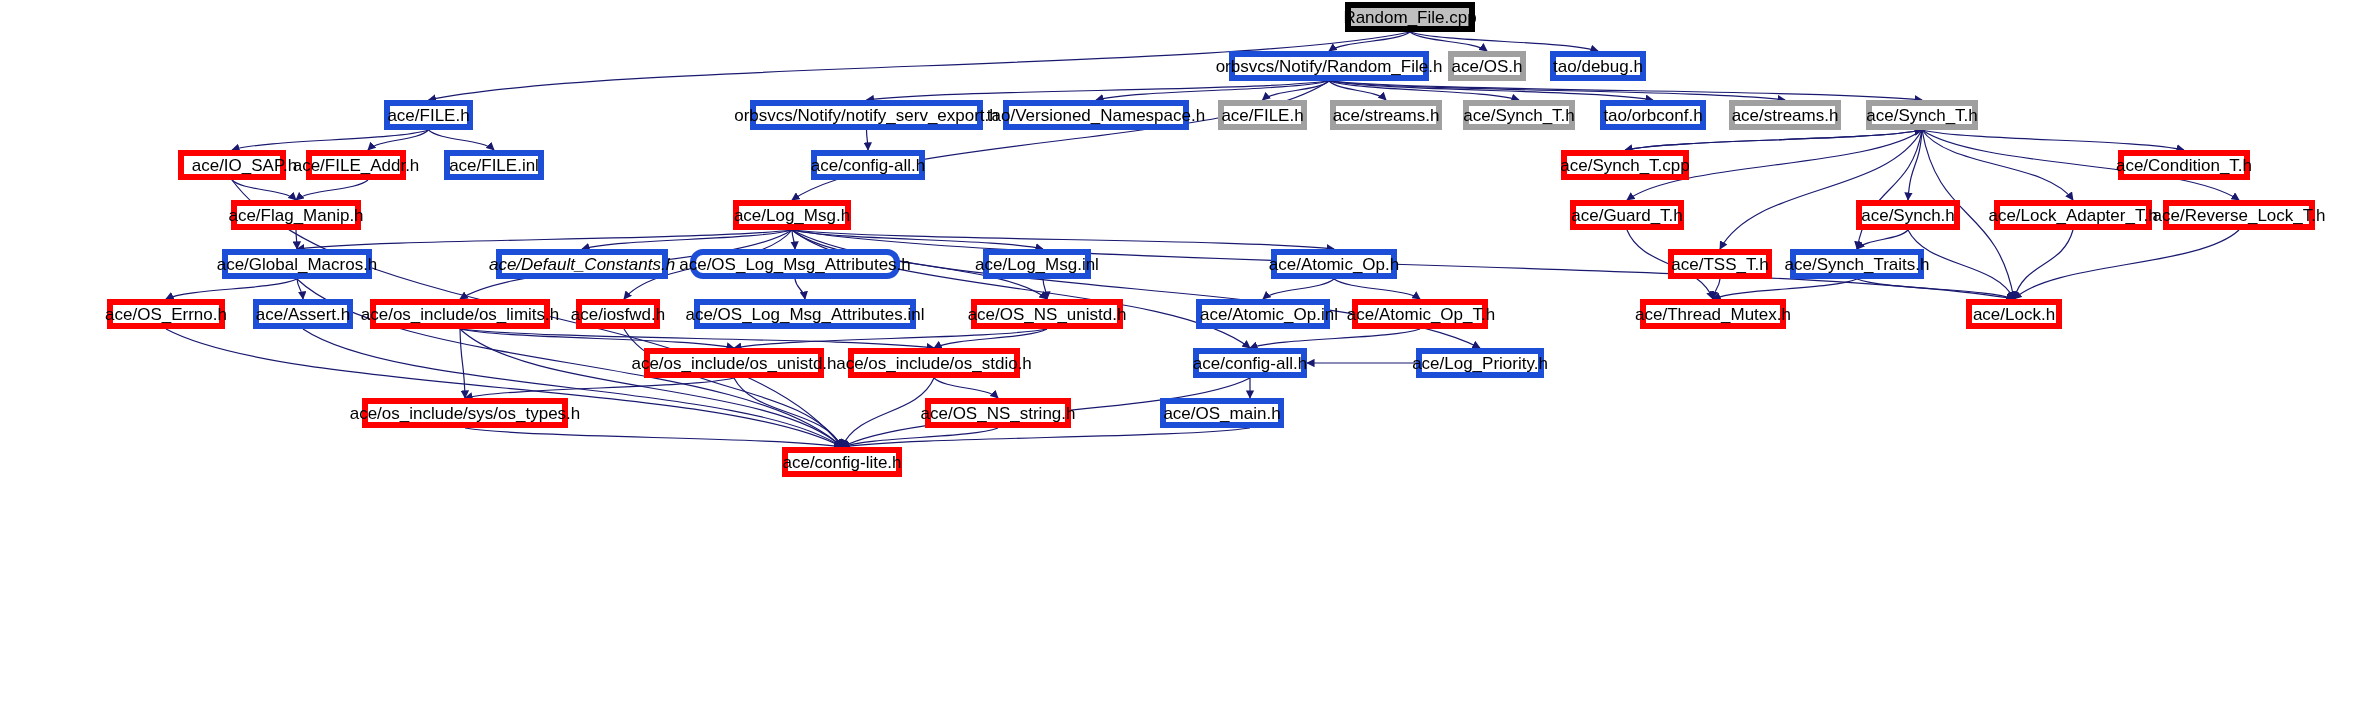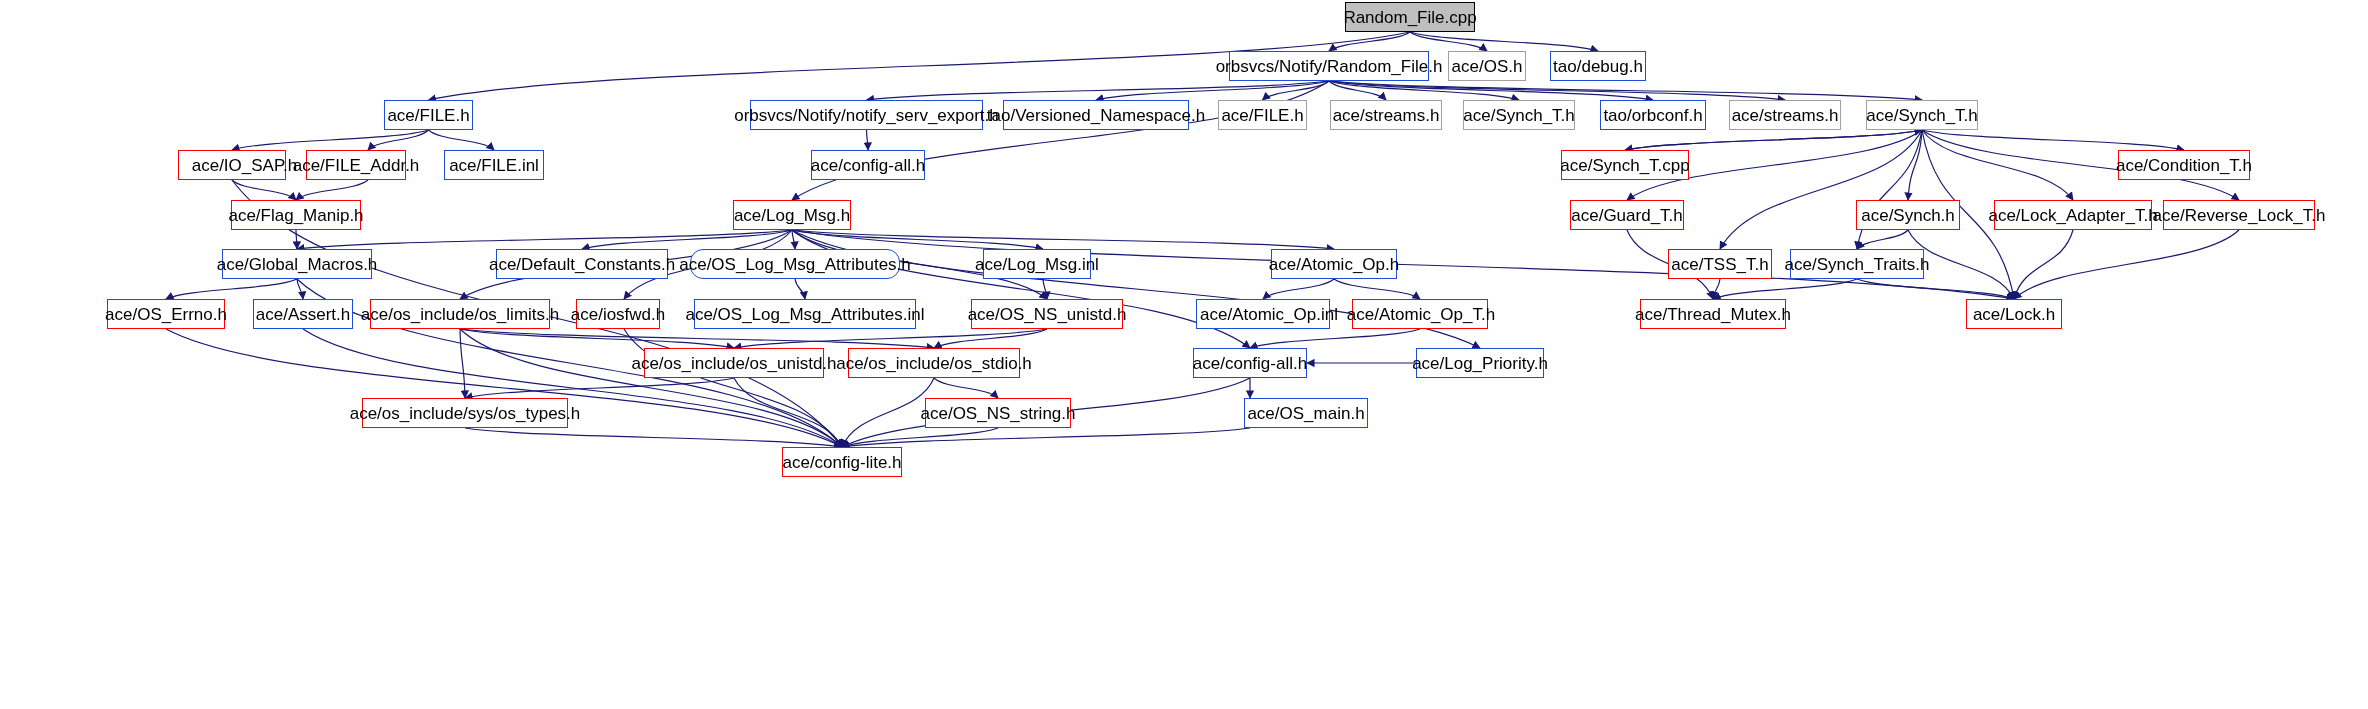--- a/index.html
+++ b/index.html
@@ -1,20 +1,20 @@
 <!DOCTYPE html>
 <html><head>
 <meta charset="utf-8">
 <style>
   html,body{margin:0;padding:0;background:#ffffff;}
   #graph{position:relative;width:2368px;height:709px;background:#ffffff;
          font-family:"Liberation Sans","DejaVu Sans",sans-serif;overflow:hidden;}
   svg#edges{position:absolute;left:0;top:0;width:2368px;height:709px;}
   .node{position:absolute;box-sizing:border-box;display:flex;align-items:center;
-        justify-content:center;background:#ffffff;border:1px solid #1d4ed8;
+        justify-content:center;background:#ffffff;border:6px solid #1d4ed8;
         height:30px;font-size:17px;color:#000000;white-space:nowrap;
         line-height:1;padding:0 6px;}
   .node.red{border-color:#ff0000;}
   .node.gray{border-color:#a0a0a0;}
   .node.root{background:#bfbfbf;border-color:#000000;}
 </style>
 </head>
 <body>
 
 <div id="graph">
@@ -176,21 +176,21 @@
       </div>
       <div class="node red" style="left: 1994px; top: 200px; width: 158px;">
         <span>ace/Lock_Adapter_T.h</span>
       </div>
       <div class="node red" style="left: 2163px; top: 200px; width: 152px;">
         <span>ace/Reverse_Lock_T.h</span>
       </div>
       <div class="node" style="left: 222px; top: 249px; width: 150px;">
         <span>ace/Global_Macros.h</span>
       </div>
-      <div class="node" style="left: 496px; top: 249px; width: 172px;">
+      <div class="node" style="left: 496px; top: 249px; width: 172px; font-style: italic;">
         <span>ace/Default_Constants.h</span>
       </div>
       <div class="node" style="left: 690px; top: 249px; width: 210px; border-radius: 13px;">
         <span>ace/OS_Log_Msg_Attributes.h</span>
       </div>
       <div class="node" style="left: 983px; top: 249px; width: 108px;">
         <span>ace/Log_Msg.inl</span>
       </div>
       <div class="node" style="left: 1271px; top: 249px; width: 126px;">
         <span>ace/Atomic_Op.h</span>
@@ -242,20 +242,20 @@
       </div>
       <div class="node" style="left: 1416px; top: 348px; width: 128px;">
         <span>ace/Log_Priority.h</span>
       </div>
       <div class="node red" style="left: 362px; top: 398px; width: 206px;">
         <span>ace/os_include/sys/os_types.h</span>
       </div>
       <div class="node red" style="left: 925px; top: 398px; width: 146px;">
         <span>ace/OS_NS_string.h</span>
       </div>
-      <div class="node" style="left: 1244px; top: 398px; width: 124px;">
+      <div class="node" style="left: 1160px; top: 398px; width: 124px;">
         <span>ace/OS_main.h</span>
       </div>
       <div class="node red" style="left: 782px; top: 447px; width: 120px;">
         <span>ace/config-lite.h</span>
       </div>
     </div>
 </div>
 
 </body></html>

